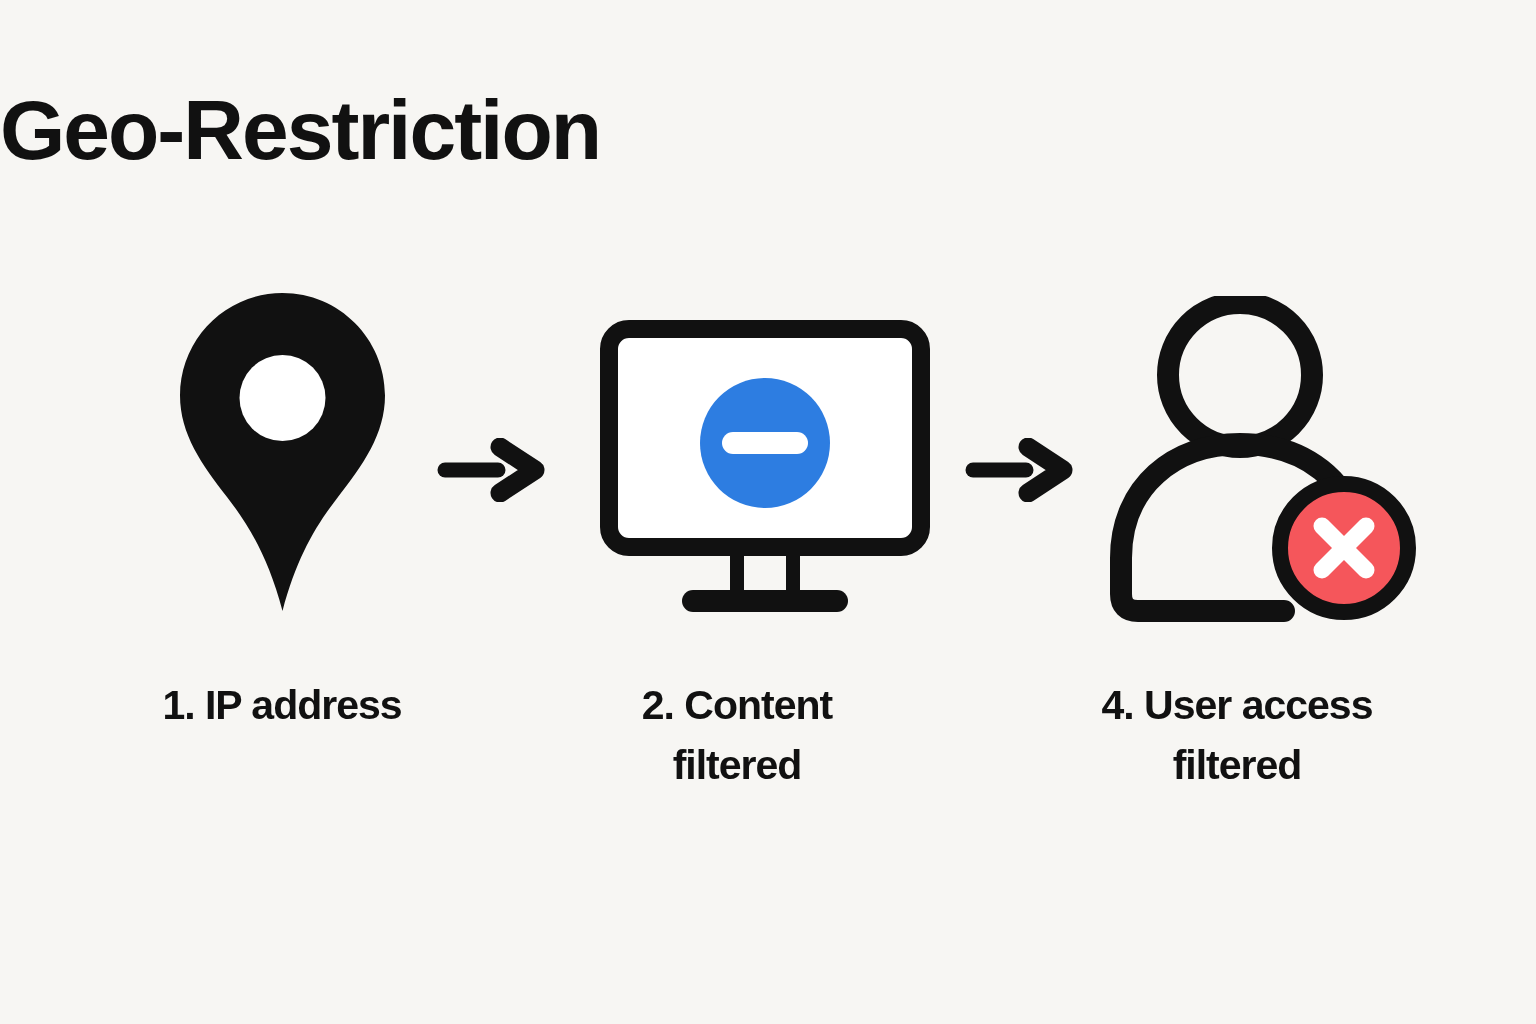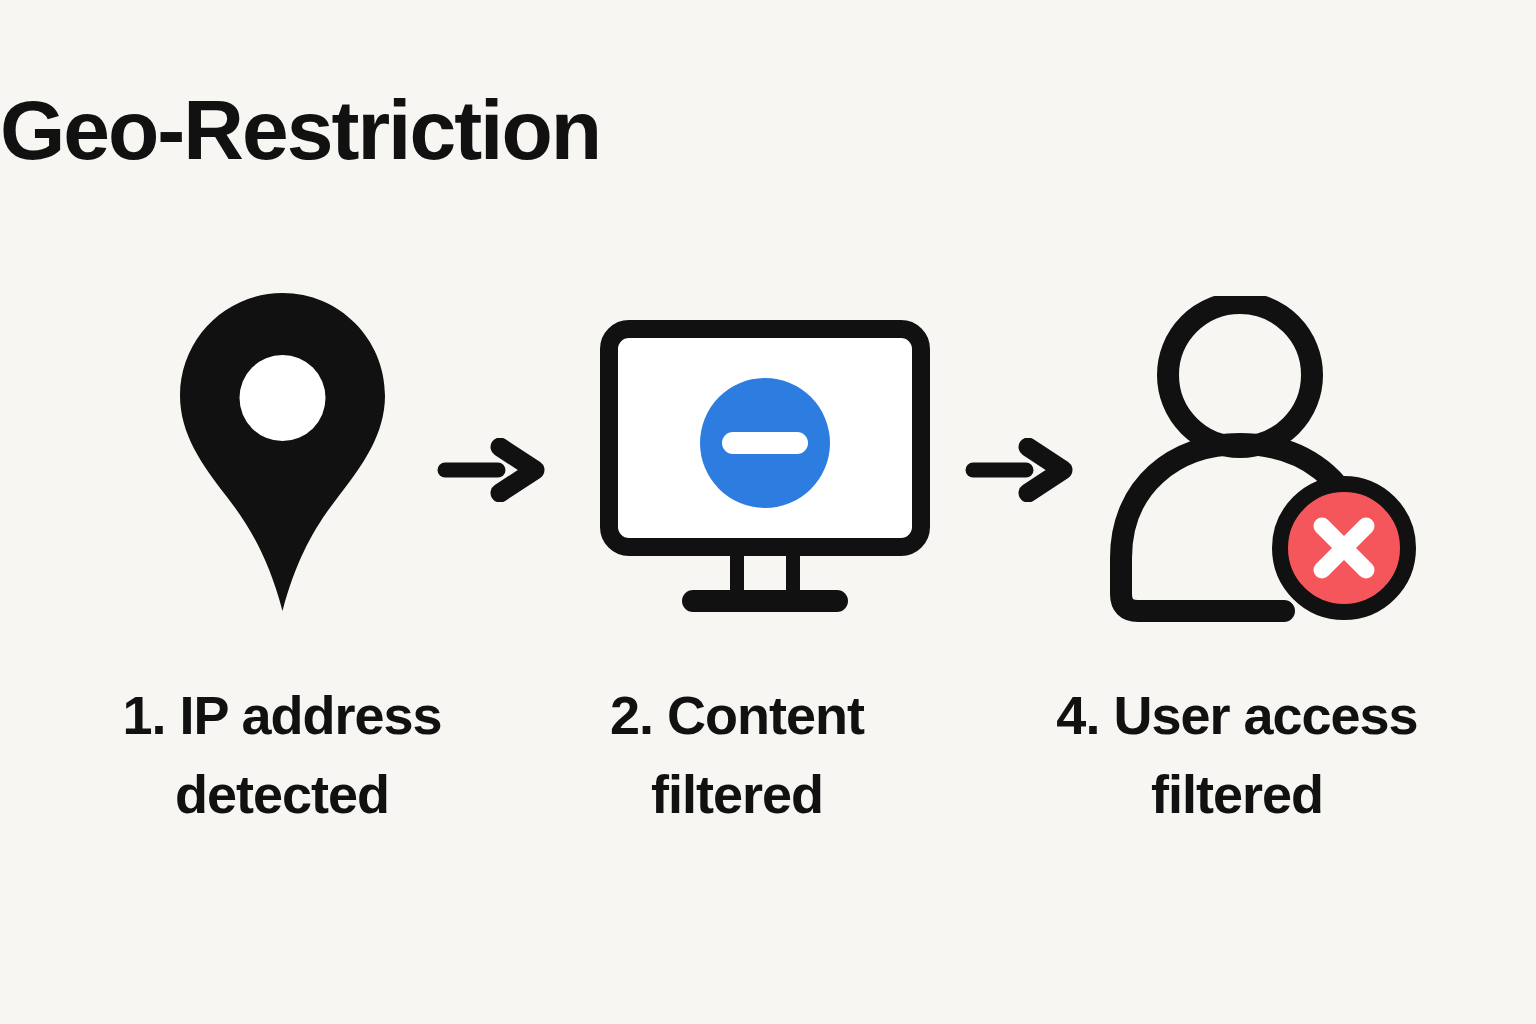--- a/index.html
+++ b/index.html
@@ -28,21 +28,21 @@
   }
   .icon{position:absolute;}
   .icon-pin{left:180px;top:293px;}
   .icon-arrow1{left:436px;top:438px;}
   .icon-monitor{left:598px;top:318px;}
   .icon-arrow2{left:964px;top:438px;}
   .icon-user{left:1100px;top:296px;}
   .step-label{
     position:absolute;top:676px;width:460px;
     text-align:center;
-    font-size:54px;font-weight:700;letter-spacing:-1px;
+    font-size:41px;font-weight:700;letter-spacing:-1px;
     line-height:1.46;
     color:var(--ink);
   }
   .step-label-1{left:52px;}
   .step-label-2{left:507px;}
   .step-label-3{left:1007px;}
 
   .pin-body{fill:var(--ink);}
   .pin-hole{fill:var(--white);}
   .stroke-ink{stroke:var(--ink);}
@@ -106,21 +106,20 @@
       <circle class="stroke-ink no-fill" cx="244" cy="252" r="64" stroke-width="16"></circle>
       <g>
         <line x1="222" y1="230" x2="266" y2="274" stroke="#ffffff" stroke-width="17" stroke-linecap="round"></line>
         <line x1="266" y1="230" x2="222" y2="274" stroke="#ffffff" stroke-width="17" stroke-linecap="round"></line>
       </g>
     </svg>
   </div>
 
   <div class="step-label step-label-1">
     <span>1. IP address</span><br>
-    <span>detected</span>
   </div>
   <div class="step-label step-label-2">
     <span>2. Content</span><br>
     <span>filtered</span>
   </div>
   <div class="step-label step-label-3">
     <span>4. User access</span><br>
     <span>filtered</span>
   </div>
 

